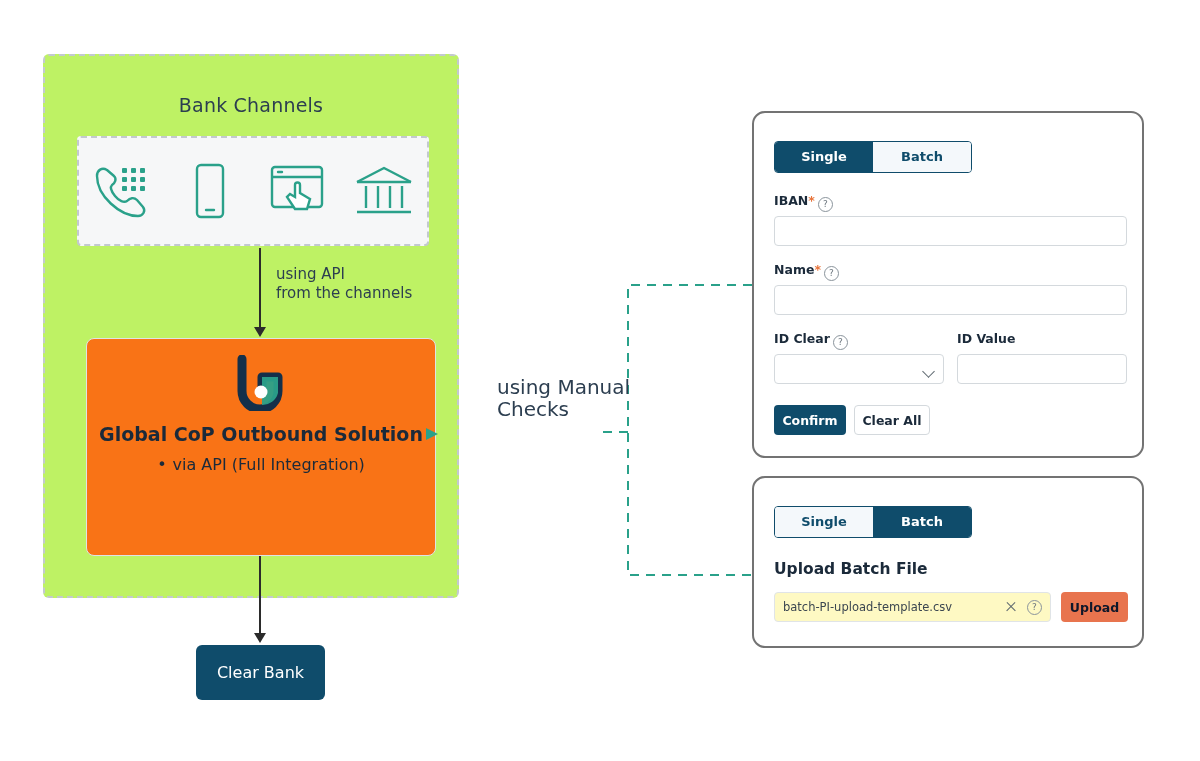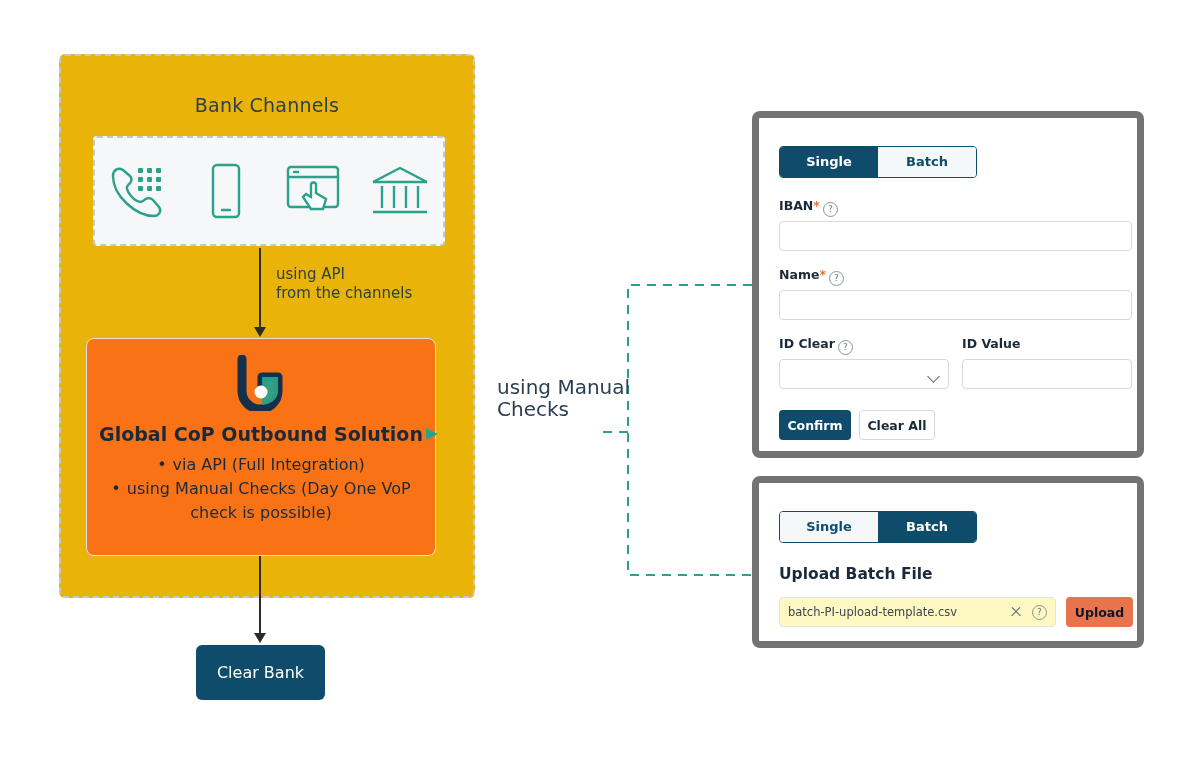--- a/index.html
+++ b/index.html
@@ -12,27 +12,27 @@
     height: 761px;
     position: relative;
     font-family: "DejaVu Sans", "Liberation Sans", sans-serif;
     color: #1b2a3a;
     overflow: hidden;
   }
 
   
   .bank-area {
     position: absolute;
-    left: 59px;
+    left: 43px;
     top: 54px;
     width: 416px;
     height: 544px;
     border: 2px dashed #c3c9cf;
     border-radius: 6px;
-    background: #eab308;
+    background: #bef264;
     box-sizing: border-box;
   }
   .bank-title {
     position: absolute;
     left: 0;
     top: 38px;
     width: 100%;
     text-align: center;
     font-size: 19px;
     color: #2c3e50;
@@ -178,22 +178,22 @@
     top: 376px;
     font-size: 20px;
     line-height: 22px;
     color: #2c3e50;
   }
 
   
   .panel {
     position: absolute;
     background: #ffffff;
-    border: 7px solid #737373;
-    border-radius: 8px;
+    border: 2px solid #737373;
+    border-radius: 13px;
     box-sizing: border-box;
   }
   .panel-single { left: 752px; top: 111px; width: 392px; height: 347px; }
   .panel-batch  { left: 752px; top: 476px; width: 392px; height: 172px; }
 
   .toggle {
     position: absolute;
     left: 20px;
     top: 28px;
     display: flex;
@@ -370,21 +370,20 @@
   <div class="solution-logo">
     <svg width="58" height="56" viewBox="0 0 58 56">
       <path d="M10 4 L10 36 A18 18 0 0 0 46 36 L46 22 L30 22 L30 36" fill="none" stroke="#14304a" stroke-width="9" stroke-linecap="round" stroke-linejoin="round"></path>
       <path d="M30 22 L46 22 L46 38 A16 16 0 0 1 30 50 Z" fill="#2aa18a" opacity="0.95"></path>
       <circle cx="29" cy="37" r="6.5" fill="#ffffff"></circle>
     </svg>
   </div>
   <div class="solution-title">Global CoP Outbound Solution</div>
   <ul class="solution-list">
     <li>via API (Full Integration)</li>
-    <li>using Manual Checks (Day One VoP check is possible)</li>
   </ul>
 </div>
 
 <div class="arrow-v2"></div>
 <div class="other-bank">
   <span>Clear Bank</span>
 </div>
 
 <svg class="teal-path" viewBox="0 0 200 340">
   <g fill="none" stroke="#2aa18a" stroke-width="2" stroke-dasharray="9 7">

